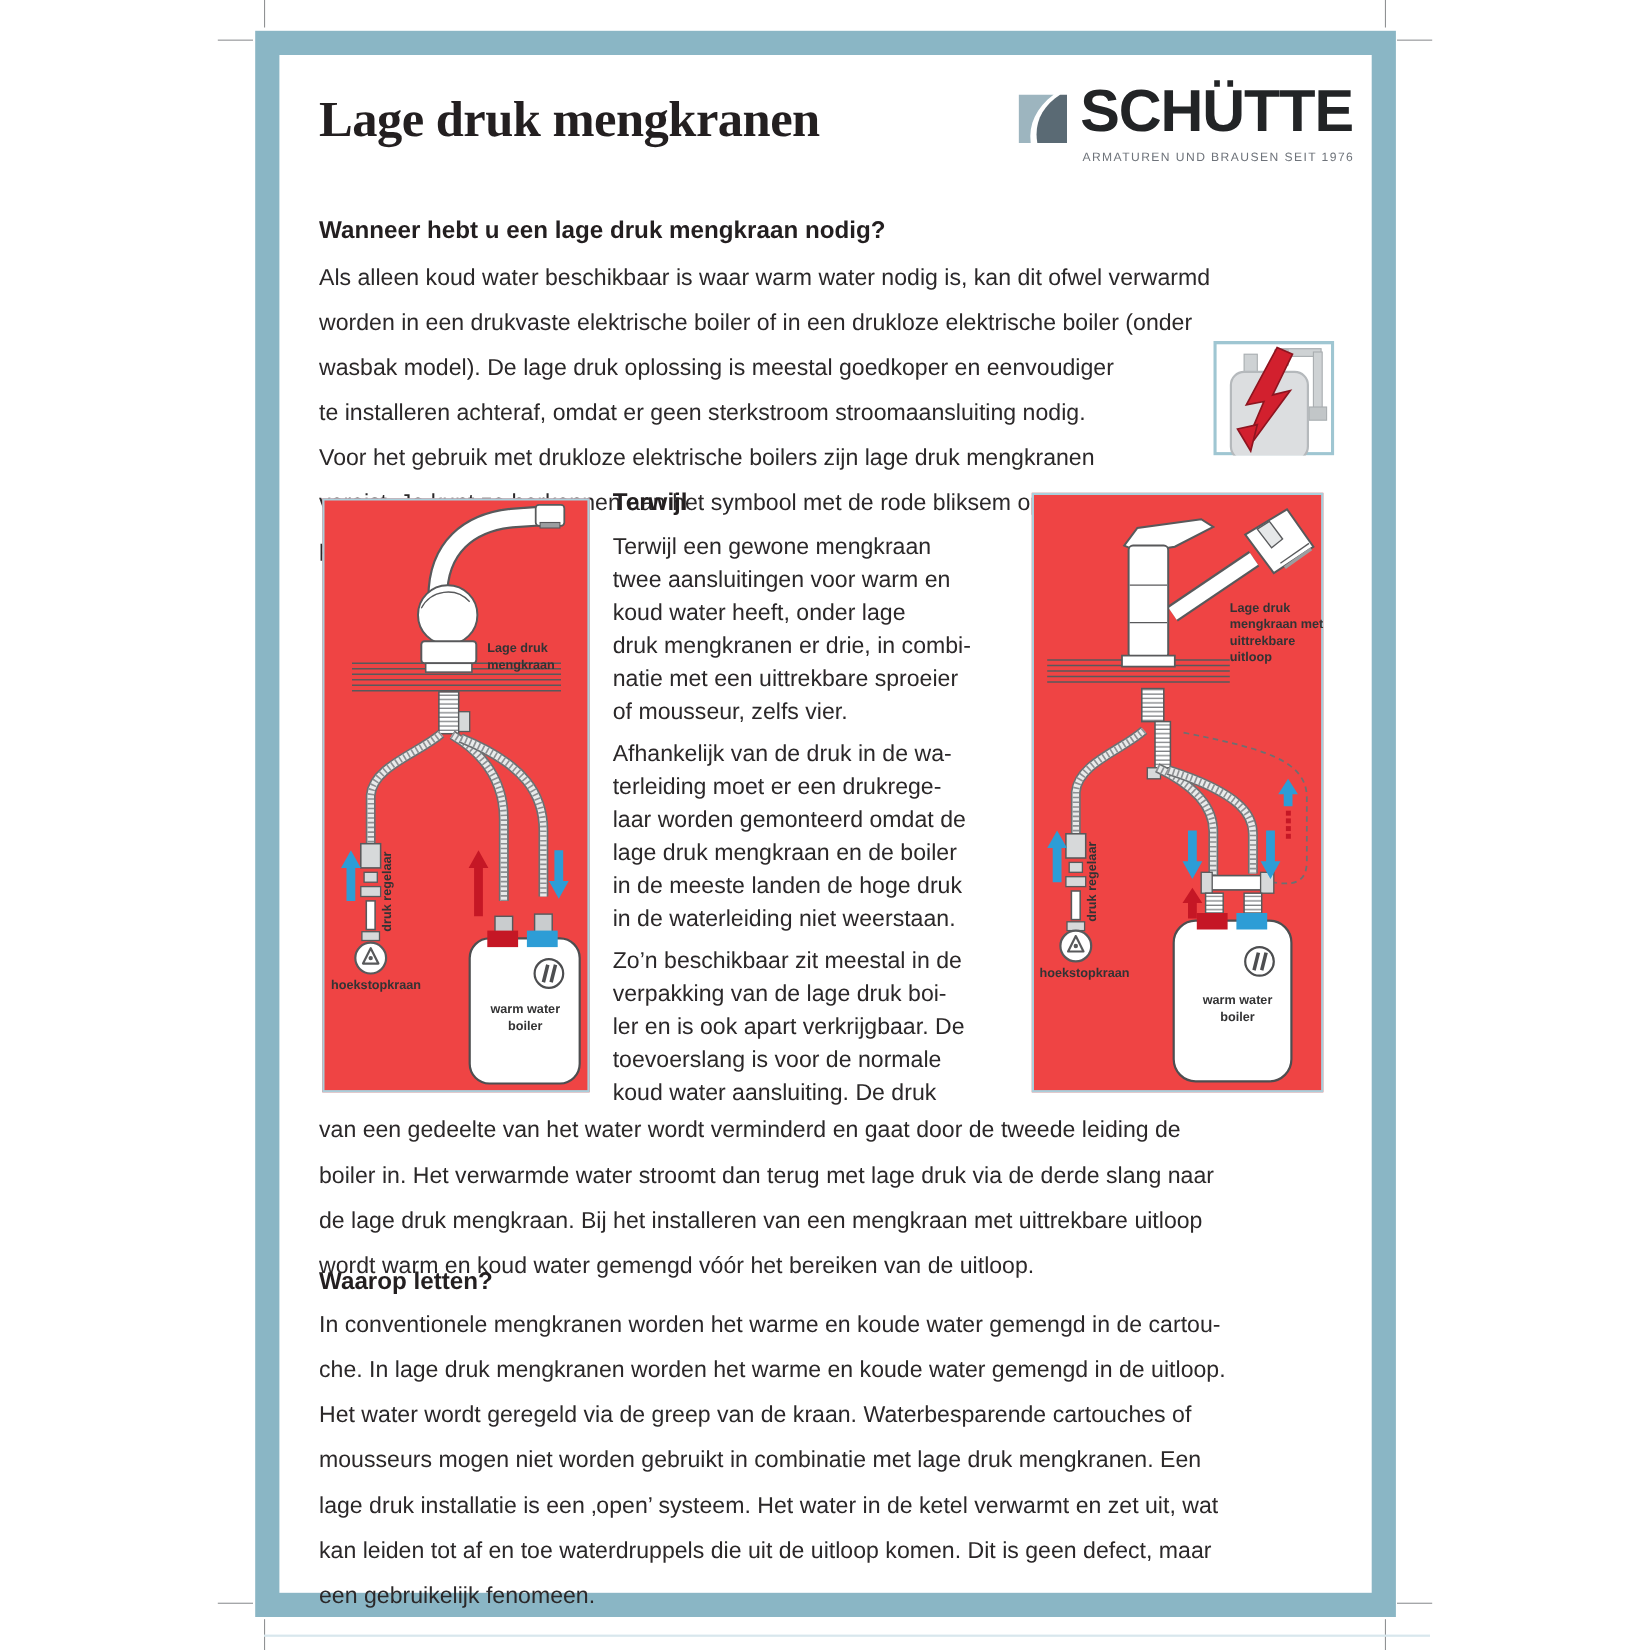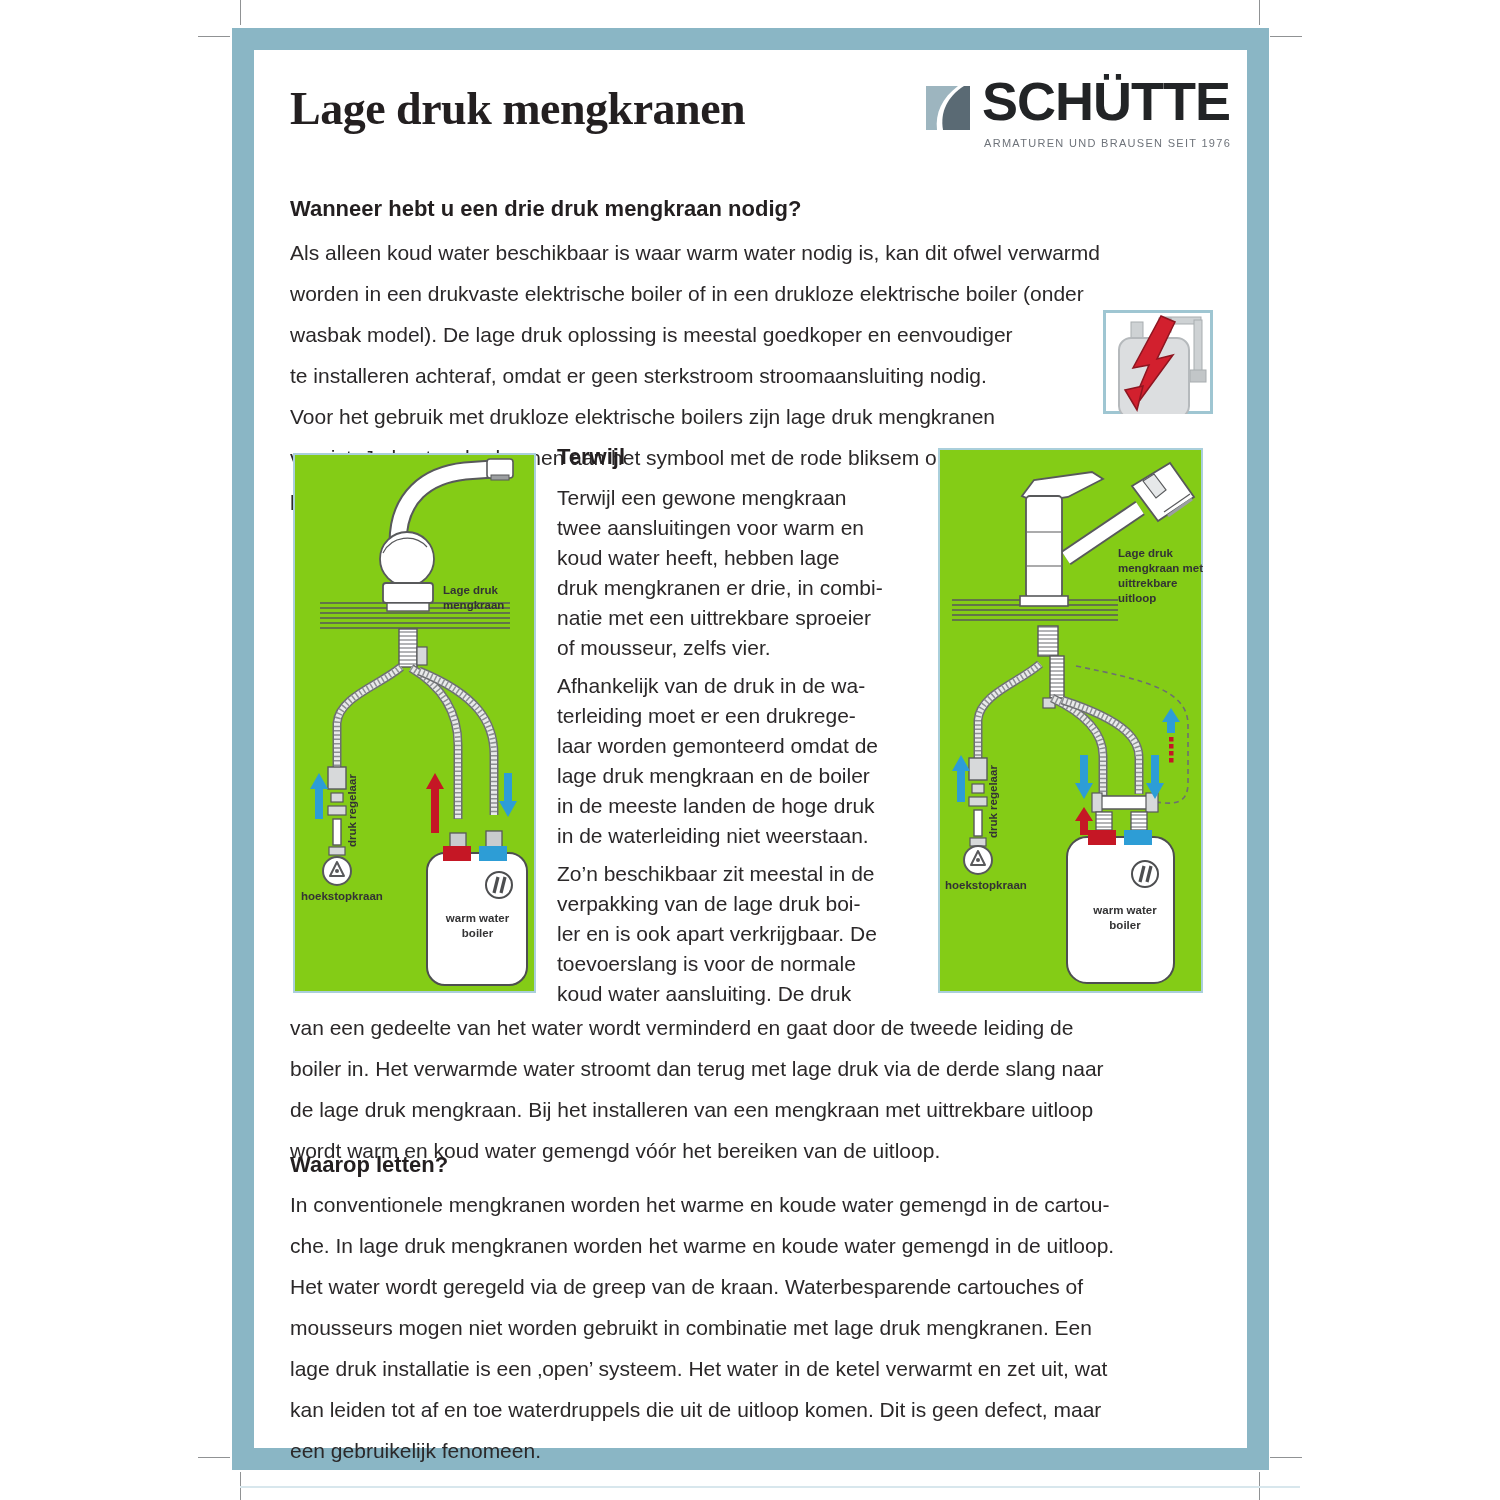--- a/index.html
+++ b/index.html
@@ -30,21 +30,21 @@
   .brand-tagline{
     left:58px;top:53px;font-size:11px;letter-spacing:1.3px;color:#6e737a;
     white-space:nowrap;
   }
   
   .h2{font-size:22px;font-weight:bold;color:#231f20;white-space:nowrap;}
   .body-txt{font-size:21px;line-height:41px;white-space:pre-line;color:#2b2829;}
   .col-txt{font-size:21px;line-height:30px;white-space:pre-line;color:#2b2829;}
   
   .diagram-box{
-    border:2px solid #aacfdb;background:#84cc16;box-sizing:border-box;
+    border:2px solid #aacfdb;background:#ef4444;box-sizing:border-box;
   }
   .dlabel{
     position:absolute;font-size:11.5px;font-weight:bold;color:#333334;
     line-height:15px;white-space:pre-line;
   }
   .dlabel.rot{transform:rotate(-90deg);transform-origin:0 0;white-space:nowrap;}
   .dlabel.ctr{text-align:center;}
 </style>
 </head>
 <body>
@@ -66,21 +66,21 @@
 <div class="abs brand">
   <svg class="abs" style="left:0;top:2px" width="44" height="44" viewBox="0 0 44 44">
     <rect x="0" y="0" width="44" height="44" fill="#ffffff"></rect>
     <path d="M0 0 L32 0 C16 12 9 27 11 44 L0 44 Z" fill="#9db5bf"></path>
     <path d="M44 0 L44 44 L17 44 C14 26 21 11 38 0 Z" fill="#5a6a74"></path>
   </svg>
   <div class="abs brand-name">SCHÜTTE</div>
   <div class="abs brand-tagline">ARMATUREN UND BRAUSEN SEIT 1976</div>
 </div>
 
-<div class="abs h2" style="left:290px;top:196px">Wanneer hebt u een drie druk mengkraan nodig?</div>
+<div class="abs h2" style="left:290px;top:196px">Wanneer hebt u een lage druk mengkraan nodig?</div>
 <div class="abs body-txt" style="left:290px;top:232px;width:910px">Als alleen koud water beschikbaar is waar warm water nodig is, kan dit ofwel verwarmd
 worden in een drukvaste elektrische boiler of in een drukloze elektrische boiler (onder
 wasbak model). De lage druk oplossing is meestal goedkoper en eenvoudiger
 te installeren achteraf, omdat er geen sterkstroom stroomaansluiting nodig.
 Voor het gebruik met drukloze elektrische boilers zijn lage druk mengkranen
 vereist. Je kunt ze herkennen aan het symbool met de rode bliksem op de ver-
 pakking.</div>
 
 <svg class="abs" style="left:1103px;top:310px" width="110" height="104" viewBox="0 0 110 104">
   <rect x="1.5" y="1.5" width="107" height="101" fill="#ffffff" stroke="#9fc6d2" stroke-width="3"></rect>
@@ -179,21 +179,21 @@
 mengkraan</div>
   <div class="dlabel rot" style="left:50px;top:392px">druk regelaar</div>
   <div class="dlabel" style="left:6px;top:434px;width:110px">hoekstopkraan</div>
   <div class="dlabel ctr" style="left:135px;top:456px;width:95px">warm water
 boiler</div>
 </div>
 
 <div class="abs h2" style="left:557px;top:444px">Terwijl</div>
 <div class="abs col-txt" style="left:557px;top:483px;width:380px">Terwijl een gewone mengkraan
 twee aansluitingen voor warm en
-koud water heeft, hebben lage
+koud water heeft, onder lage
 druk mengkranen er drie, in combi-
 natie met een uittrekbare sproeier
 of mousseur, zelfs vier.</div>
 <div class="abs col-txt" style="left:557px;top:671px;width:380px">Afhankelijk van de druk in de wa-
 terleiding moet er een drukrege-
 laar worden gemonteerd omdat de
 lage druk mengkraan en de boiler
 in de meeste landen de hoge druk
 in de waterleiding niet weerstaan.</div>
 <div class="abs col-txt" style="left:557px;top:859px;width:380px">Zo’n beschikbaar zit meestal  in de

